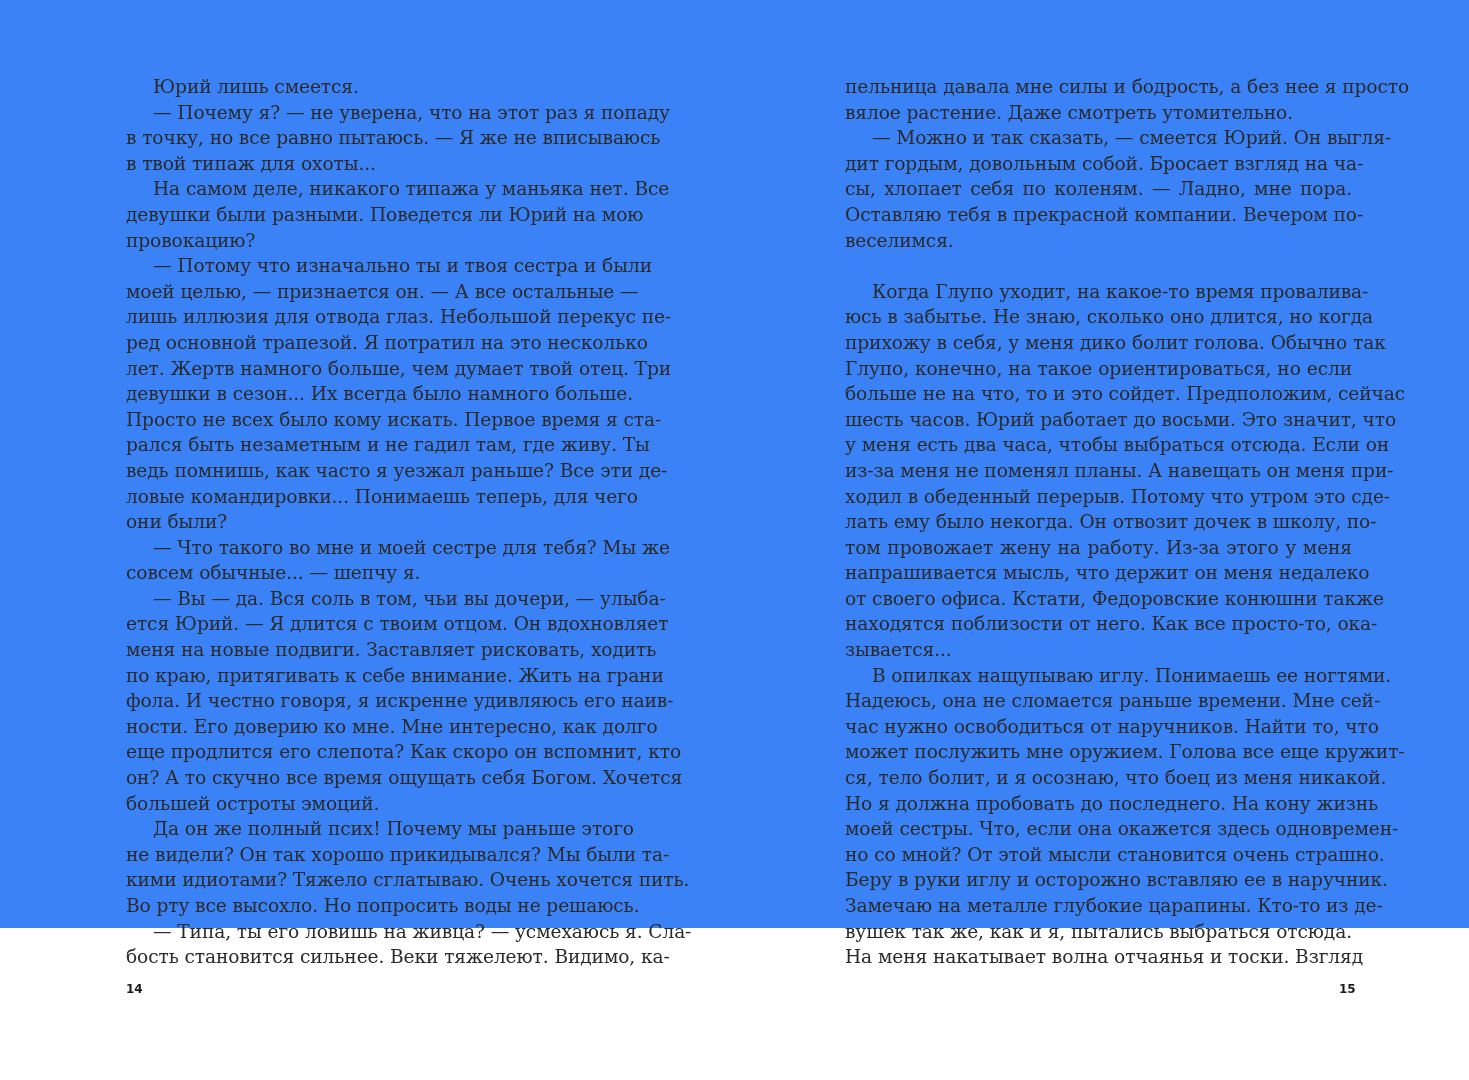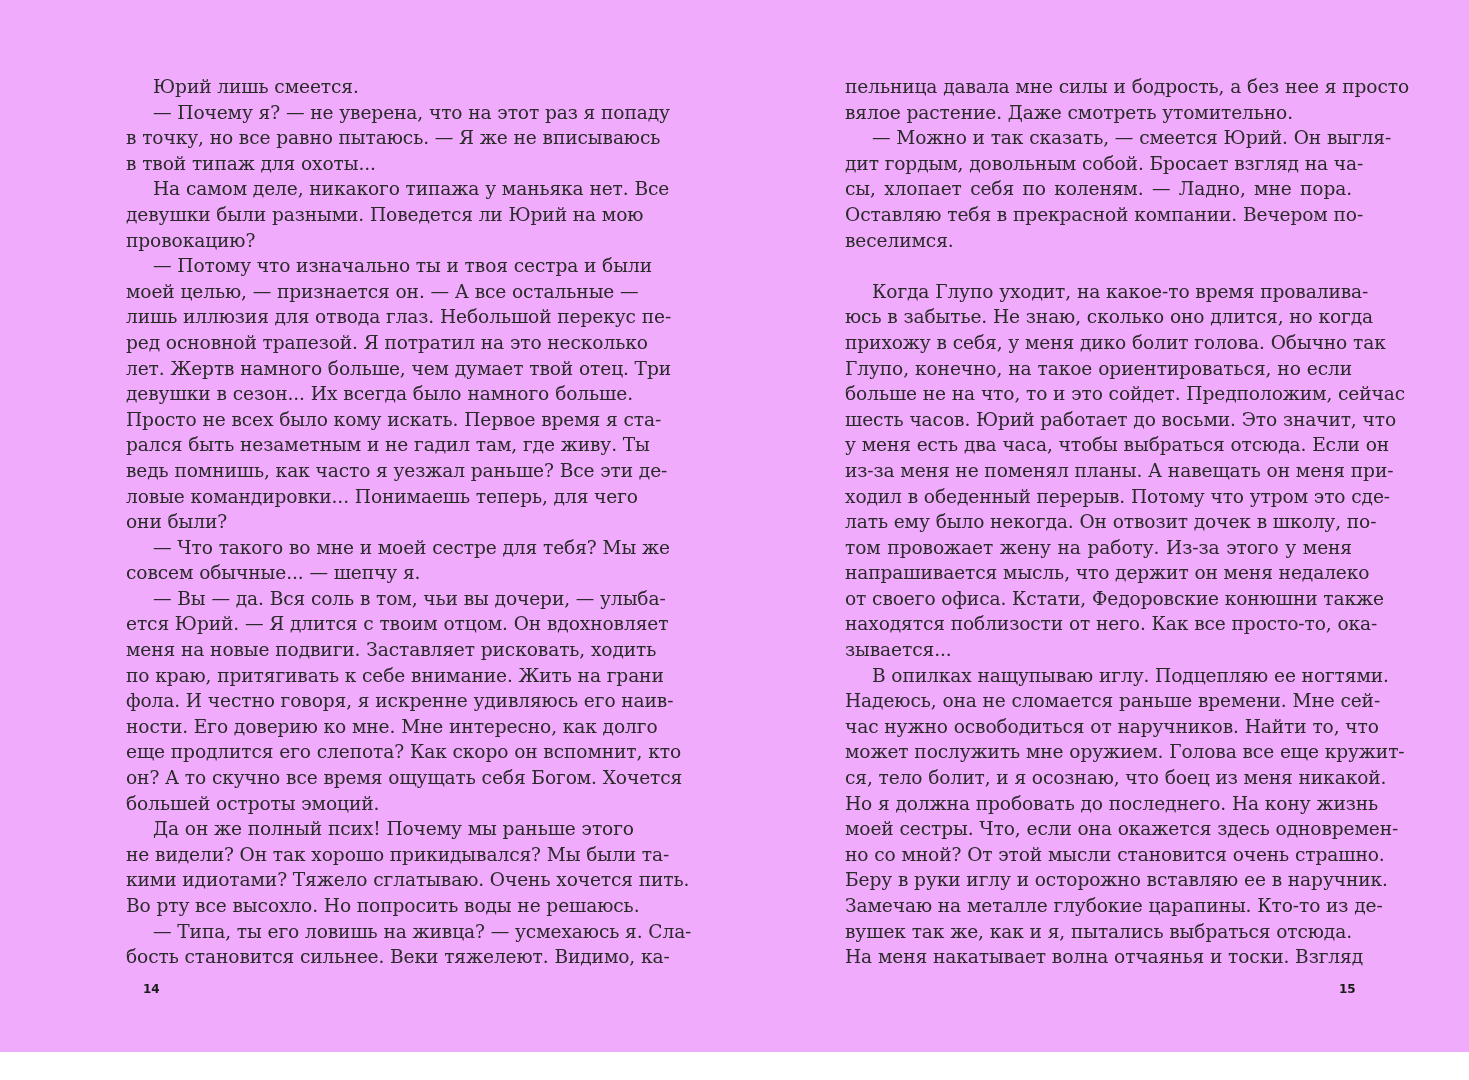--- a/index.html
+++ b/index.html
@@ -11,22 +11,22 @@
       width: 1469px;
       height: 1080px;
       position: relative;
       overflow: hidden;
       font-family: "DejaVu Serif", "Liberation Serif", serif;
       color: #2a2a2a;
     }
     .spread {
       position: absolute;
       left: 0; top: 0;
-      width: 1469px; height: 1052px;
-      background: #f0abfc;
+      width: 1469px; height: 928px;
+      background: #3b82f6;
     }
     .page {
       position: absolute;
       top: 74px;
       width: 507px;
     }
     .page-left { left: 126px; }
     .page-right { left: 845px; }
     .line {
       display: block;
@@ -42,21 +42,21 @@
     .line.last { text-align-last: left; }
     .line.blank { height: 25.6px; }
     .page-number {
       position: absolute;
       top: 982px;
       font-family: "DejaVu Sans", "Liberation Sans", sans-serif;
       font-weight: bold;
       font-size: 12px;
       color: #1a1a1a;
     }
-    .pn-left { left: 143px; }
+    .pn-left { left: 126px; }
     .pn-right { left: 1339px; text-align: center; }
   </style>
 </head>
 <body>
 
 <div class="spread">
   <div class="page page-left" id="left-page">
       <span class="line indent last">Юрий лишь смеется.</span>
       <span class="line indent">— Почему я? — не уверена, что на этот раз я попаду</span>
       <span class="line">в точку, но все равно пытаюсь. — Я же не вписываюсь</span>
@@ -110,21 +110,21 @@
       <span class="line">шесть часов. Юрий работает до восьми. Это значит, что</span>
       <span class="line">у меня есть два часа, чтобы выбраться отсюда. Если он</span>
       <span class="line">из-за меня не поменял планы. А навещать он меня при-</span>
       <span class="line">ходил в обеденный перерыв. Потому что утром это сде-</span>
       <span class="line">лать ему было некогда. Он отвозит дочек в школу, по-</span>
       <span class="line">том провожает жену на работу. Из-за этого у меня</span>
       <span class="line">напрашивается мысль, что держит он меня недалеко</span>
       <span class="line">от своего офиса. Кстати, Федоровские конюшни также</span>
       <span class="line">находятся поблизости от него. Как все просто-то, ока-</span>
       <span class="line last">зывается...</span>
-      <span class="line indent">В опилках нащупываю иглу. Подцепляю ее ногтями.</span>
+      <span class="line indent">В опилках нащупываю иглу. Понимаешь ее ногтями.</span>
       <span class="line">Надеюсь, она не сломается раньше времени. Мне сей-</span>
       <span class="line">час нужно освободиться от наручников. Найти то, что</span>
       <span class="line">может послужить мне оружием. Голова все еще кружит-</span>
       <span class="line">ся, тело болит, и я осознаю, что боец из меня никакой.</span>
       <span class="line">Но я должна пробовать до последнего. На кону жизнь</span>
       <span class="line">моей сестры. Что, если она окажется здесь одновремен-</span>
       <span class="line">но со мной? От этой мысли становится очень страшно.</span>
       <span class="line">Беру в руки иглу и осторожно вставляю ее в наручник.</span>
       <span class="line">Замечаю на металле глубокие царапины. Кто-то из де-</span>
       <span class="line">вушек так же, как и я, пытались выбраться отсюда.</span>

